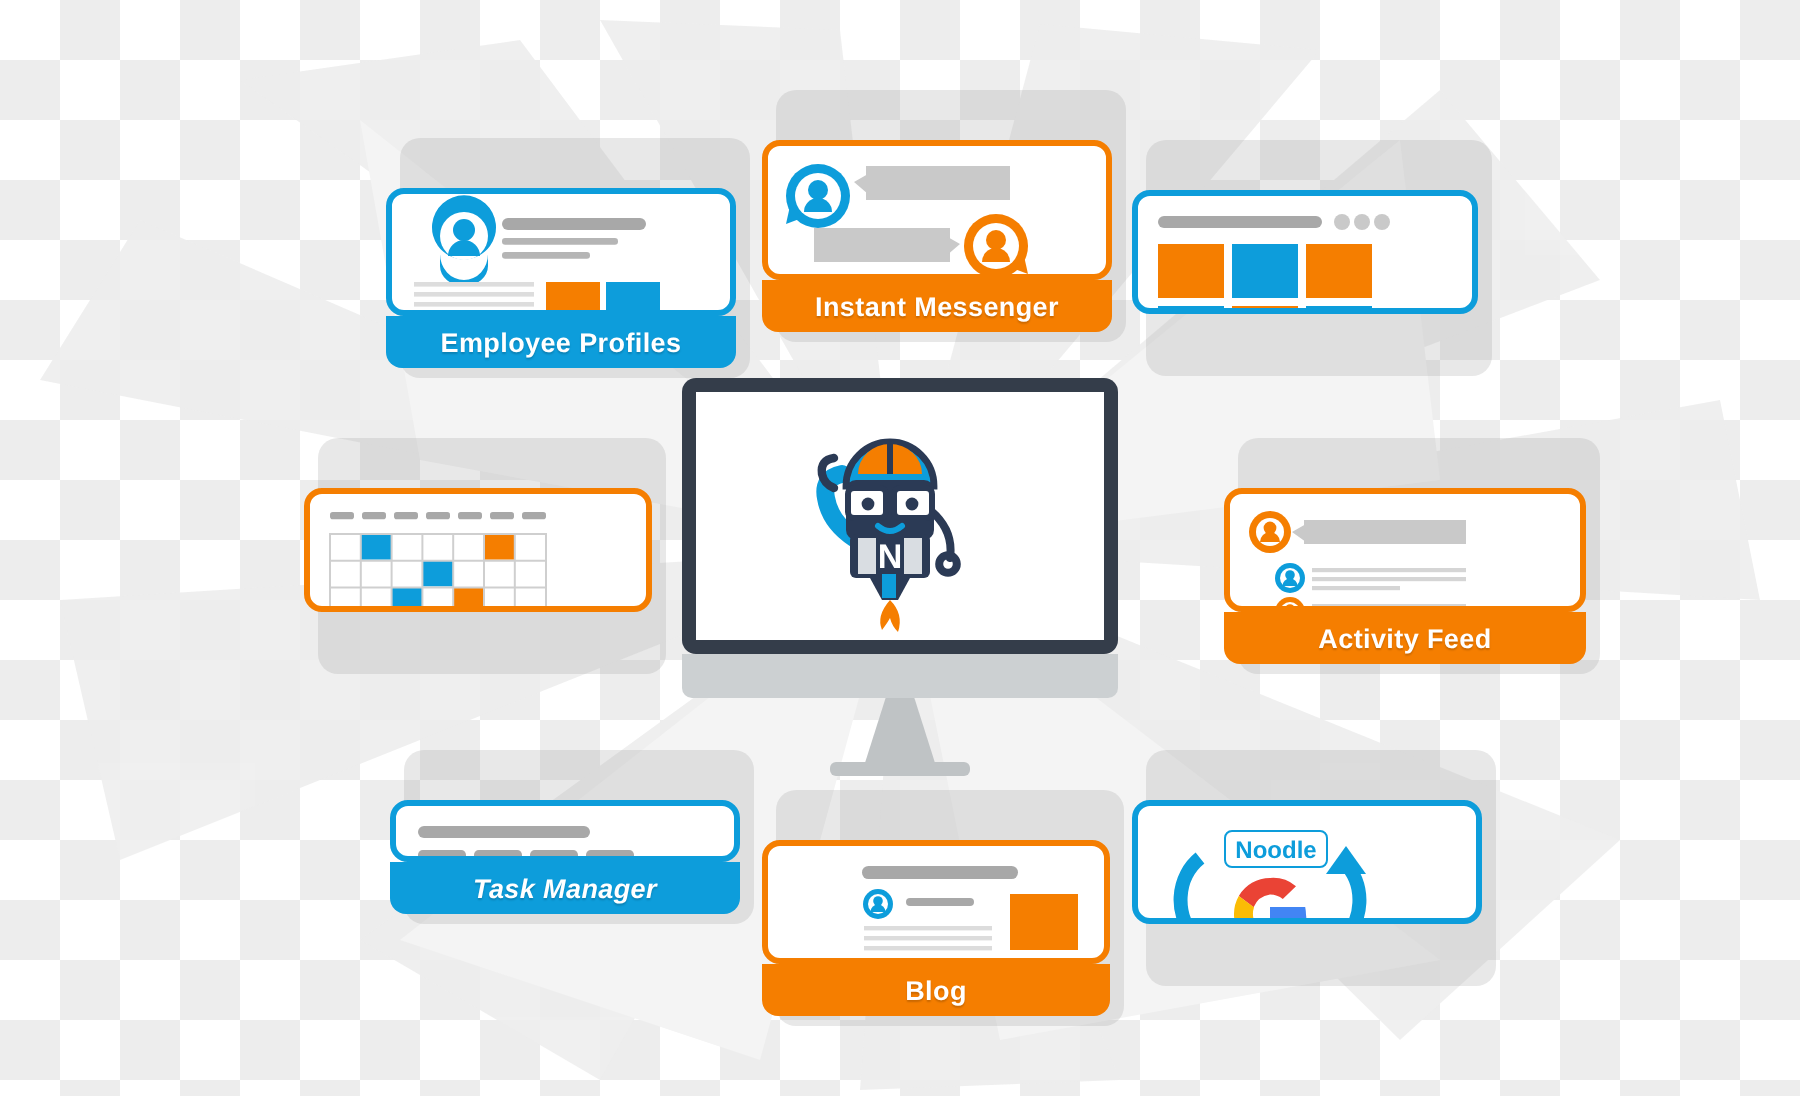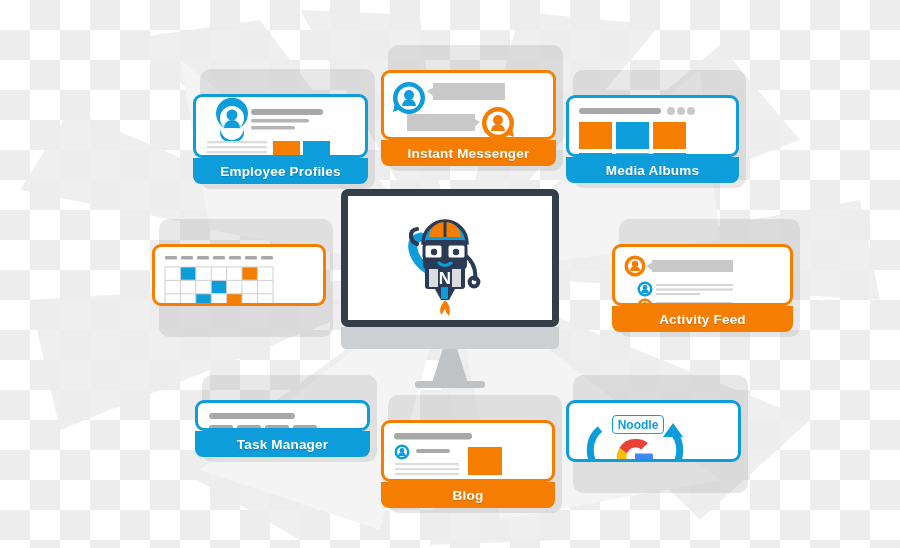--- a/index.html
+++ b/index.html
@@ -178,21 +178,20 @@
           <circle cx="122" cy="13" r="4" fill="#c9c9c9"></circle>
           <rect x="10" y="24" width="33" height="27" fill="#f57e00"></rect>
           <rect x="47" y="24" width="33" height="27" fill="#0d9ddb"></rect>
           <rect x="84" y="24" width="33" height="27" fill="#f57e00"></rect>
           <rect x="10" y="55" width="33" height="27" fill="#0d9ddb"></rect>
           <rect x="47" y="55" width="33" height="27" fill="#f57e00"></rect>
           <rect x="84" y="55" width="33" height="27" fill="#0d9ddb"></rect>
         </svg>
       </div>
     </div>
-    <div class="label">Media Albums</div>
   </div>
 
   <div class="card orange" id="c-calendar" style="left:152px;top:212px;width:137px;height:120px;">
     <div class="shadow"></div>
     <div class="body">
       <div class="inner">
         <svg viewBox="0 0 131 94" width="131" height="94">
           <g fill="#a8a8a8">
             <rect x="10" y="9" width="12" height="3.6" rx="1.4"></rect>
             <rect x="26" y="9" width="12" height="3.6" rx="1.4"></rect>
@@ -286,21 +285,21 @@
                 <rect x="19" y="1" width="77" height="2.1"></rect>
                 <rect x="19" y="5.5" width="55" height="2.1"></rect>
               </g>
           </g>
         </svg>
       </div>
     </div>
     <div class="label">Activity Feed</div>
   </div>
 
-  <div class="card" id="c-task" style="left:195px;top:368px;width:138px;height:89px;">
+  <div class="card" id="c-task" style="left:195px;top:368px;width:138px;height:89px;font-style:italic;">
     <div class="shadow"></div>
     <div class="body">
       <div class="inner">
         <svg viewBox="0 0 132 94" width="132" height="94">
           <rect x="11" y="10" width="86" height="6" rx="3" fill="#a8a8a8"></rect>
           <g fill="#a8a8a8">
             <rect x="11" y="22" width="24" height="5" rx="2.4"></rect>
             <rect x="39" y="22" width="24" height="5" rx="2.4"></rect>
             <rect x="67" y="22" width="24" height="5" rx="2.4"></rect>
             <rect x="95" y="22" width="24" height="5" rx="2.4"></rect>
@@ -313,21 +312,21 @@
             <rect x="67" y="51" width="24" height="14"></rect>
             <rect x="67" y="68" width="24" height="14"></rect>
             <rect x="95" y="32" width="24" height="50"></rect>
           </g>
         </svg>
       </div>
     </div>
     <div class="label">Task Manager</div>
   </div>
 
-  <div class="card orange" id="c-blog" style="left:381px;top:388px;width:137px;height:120px;">
+  <div class="card orange" id="c-blog" style="left:381px;top:388px;width:137px;height:120px;text-align:right;">
     <div class="shadow"></div>
     <div class="body">
       <div class="inner">
         <svg viewBox="0 0 131 94" width="131" height="94">
           <rect x="10" y="10" width="78" height="6.5" rx="3.2" fill="#a8a8a8"></rect>
 
           <g transform="translate(10,21)">
             <circle cx="8" cy="8" r="7.5" fill="#0d9ddb"></circle>
               <circle cx="8" cy="8" r="5" fill="#fff"></circle>
             <circle cx="8" cy="6.5" r="2.4" fill="#0d9ddb"></circle>

